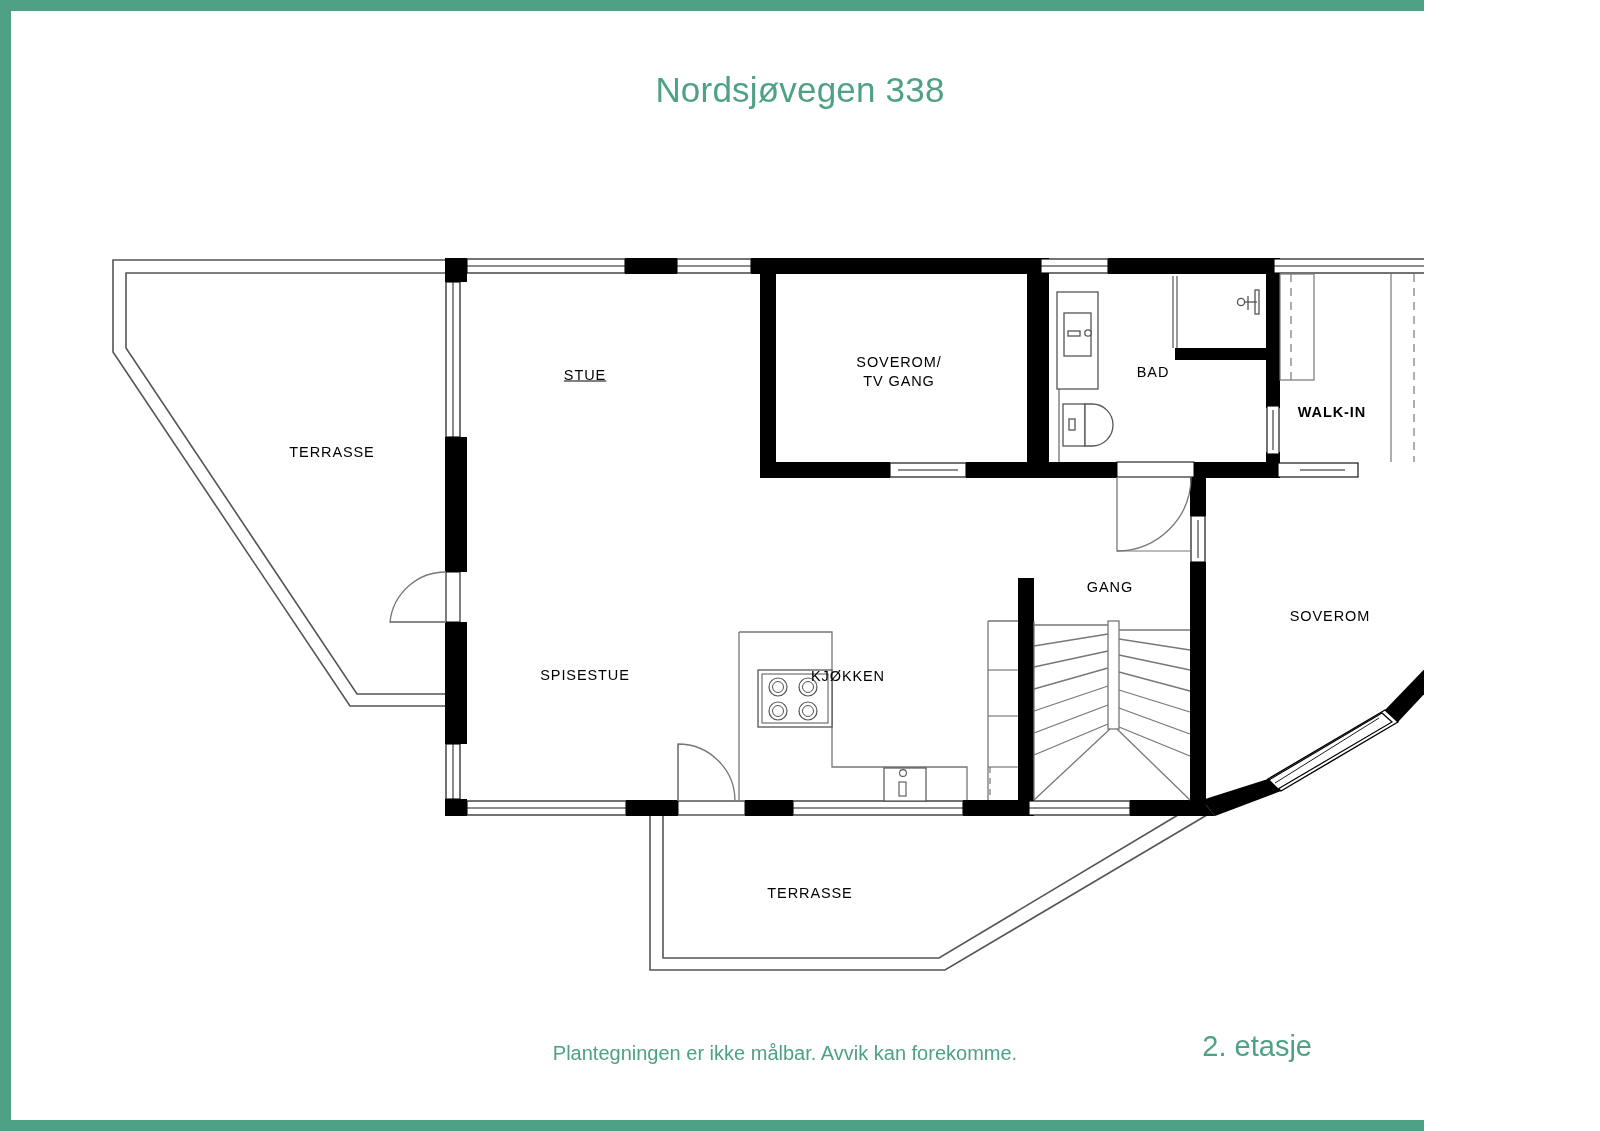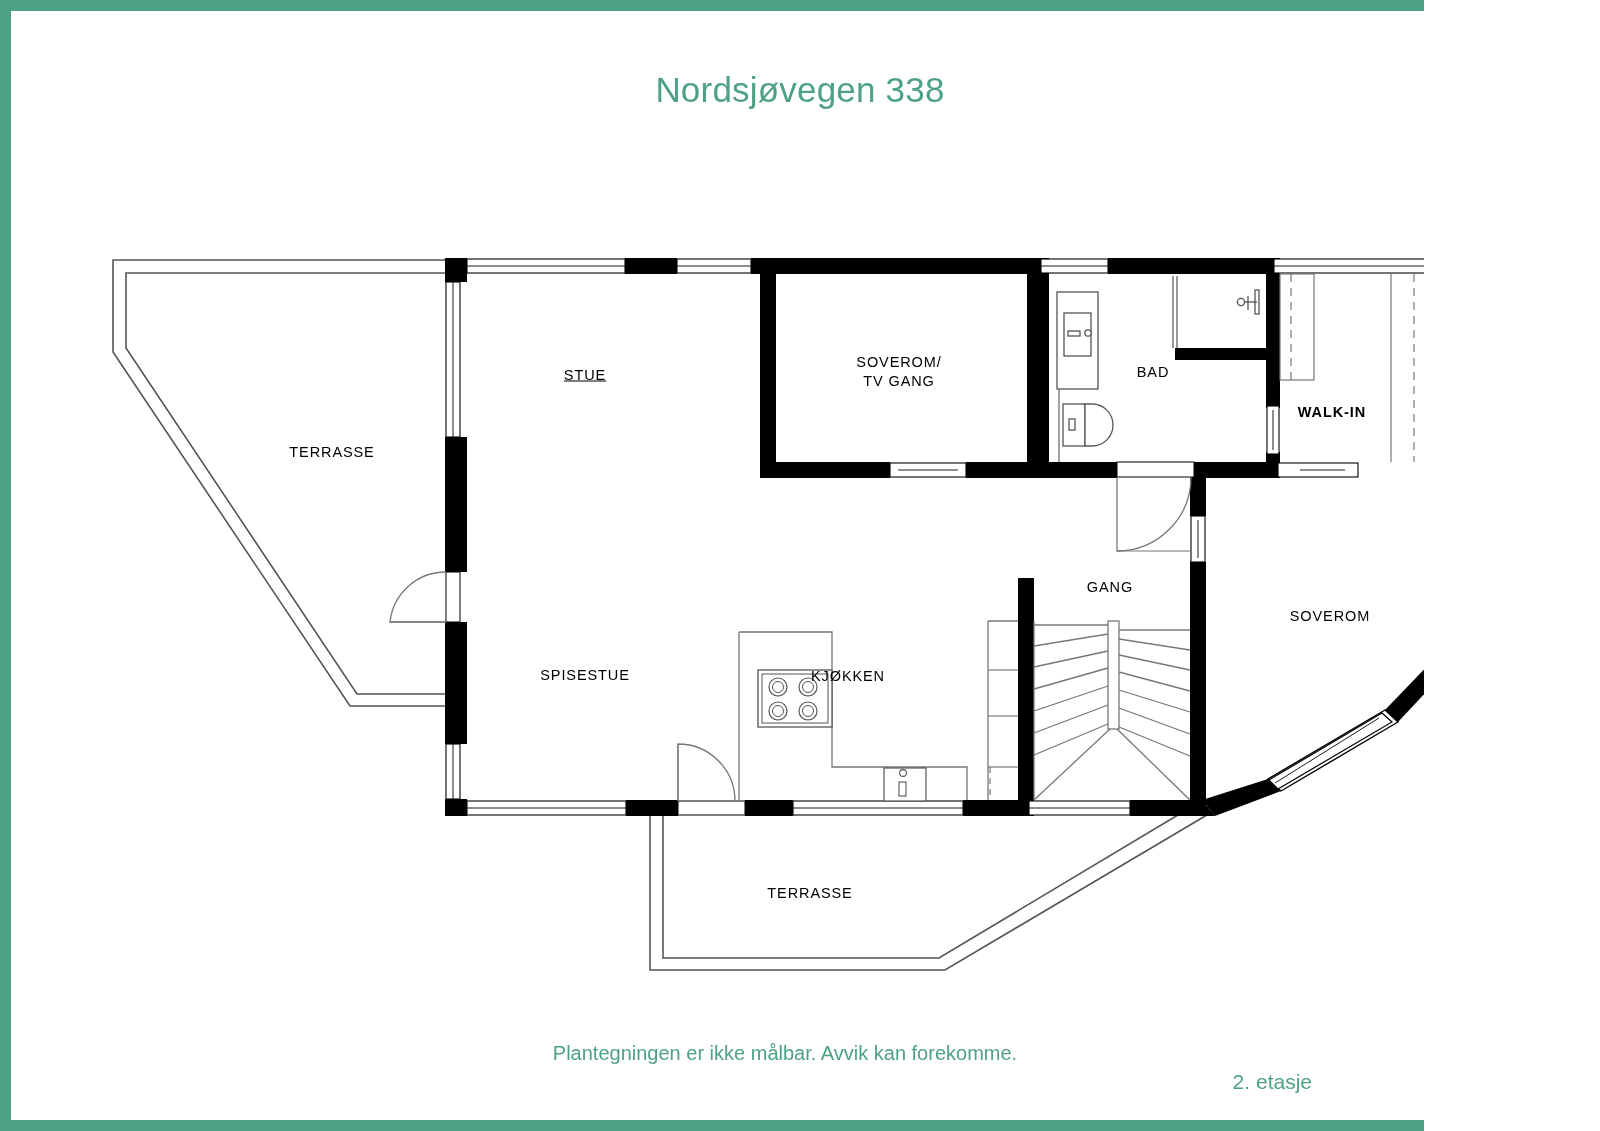--- a/index.html
+++ b/index.html
@@ -50,22 +50,21 @@
     width: 1570px;
     text-align: center;
     color: #4ea184;
     font-size: 20px;
   }
 
   #floor-label {
     position: absolute;
     right: 112px; top: 1030px;
     color: #4ea184;
-    font-size: 21px;
-    margin-top: 40px;
+    font-size: 29px;
   }
 
   
   #plan {
     position: absolute;
     left: 0; top: 0;
     width: 1600px; height: 1131px;
   }
 
   .room-label {

